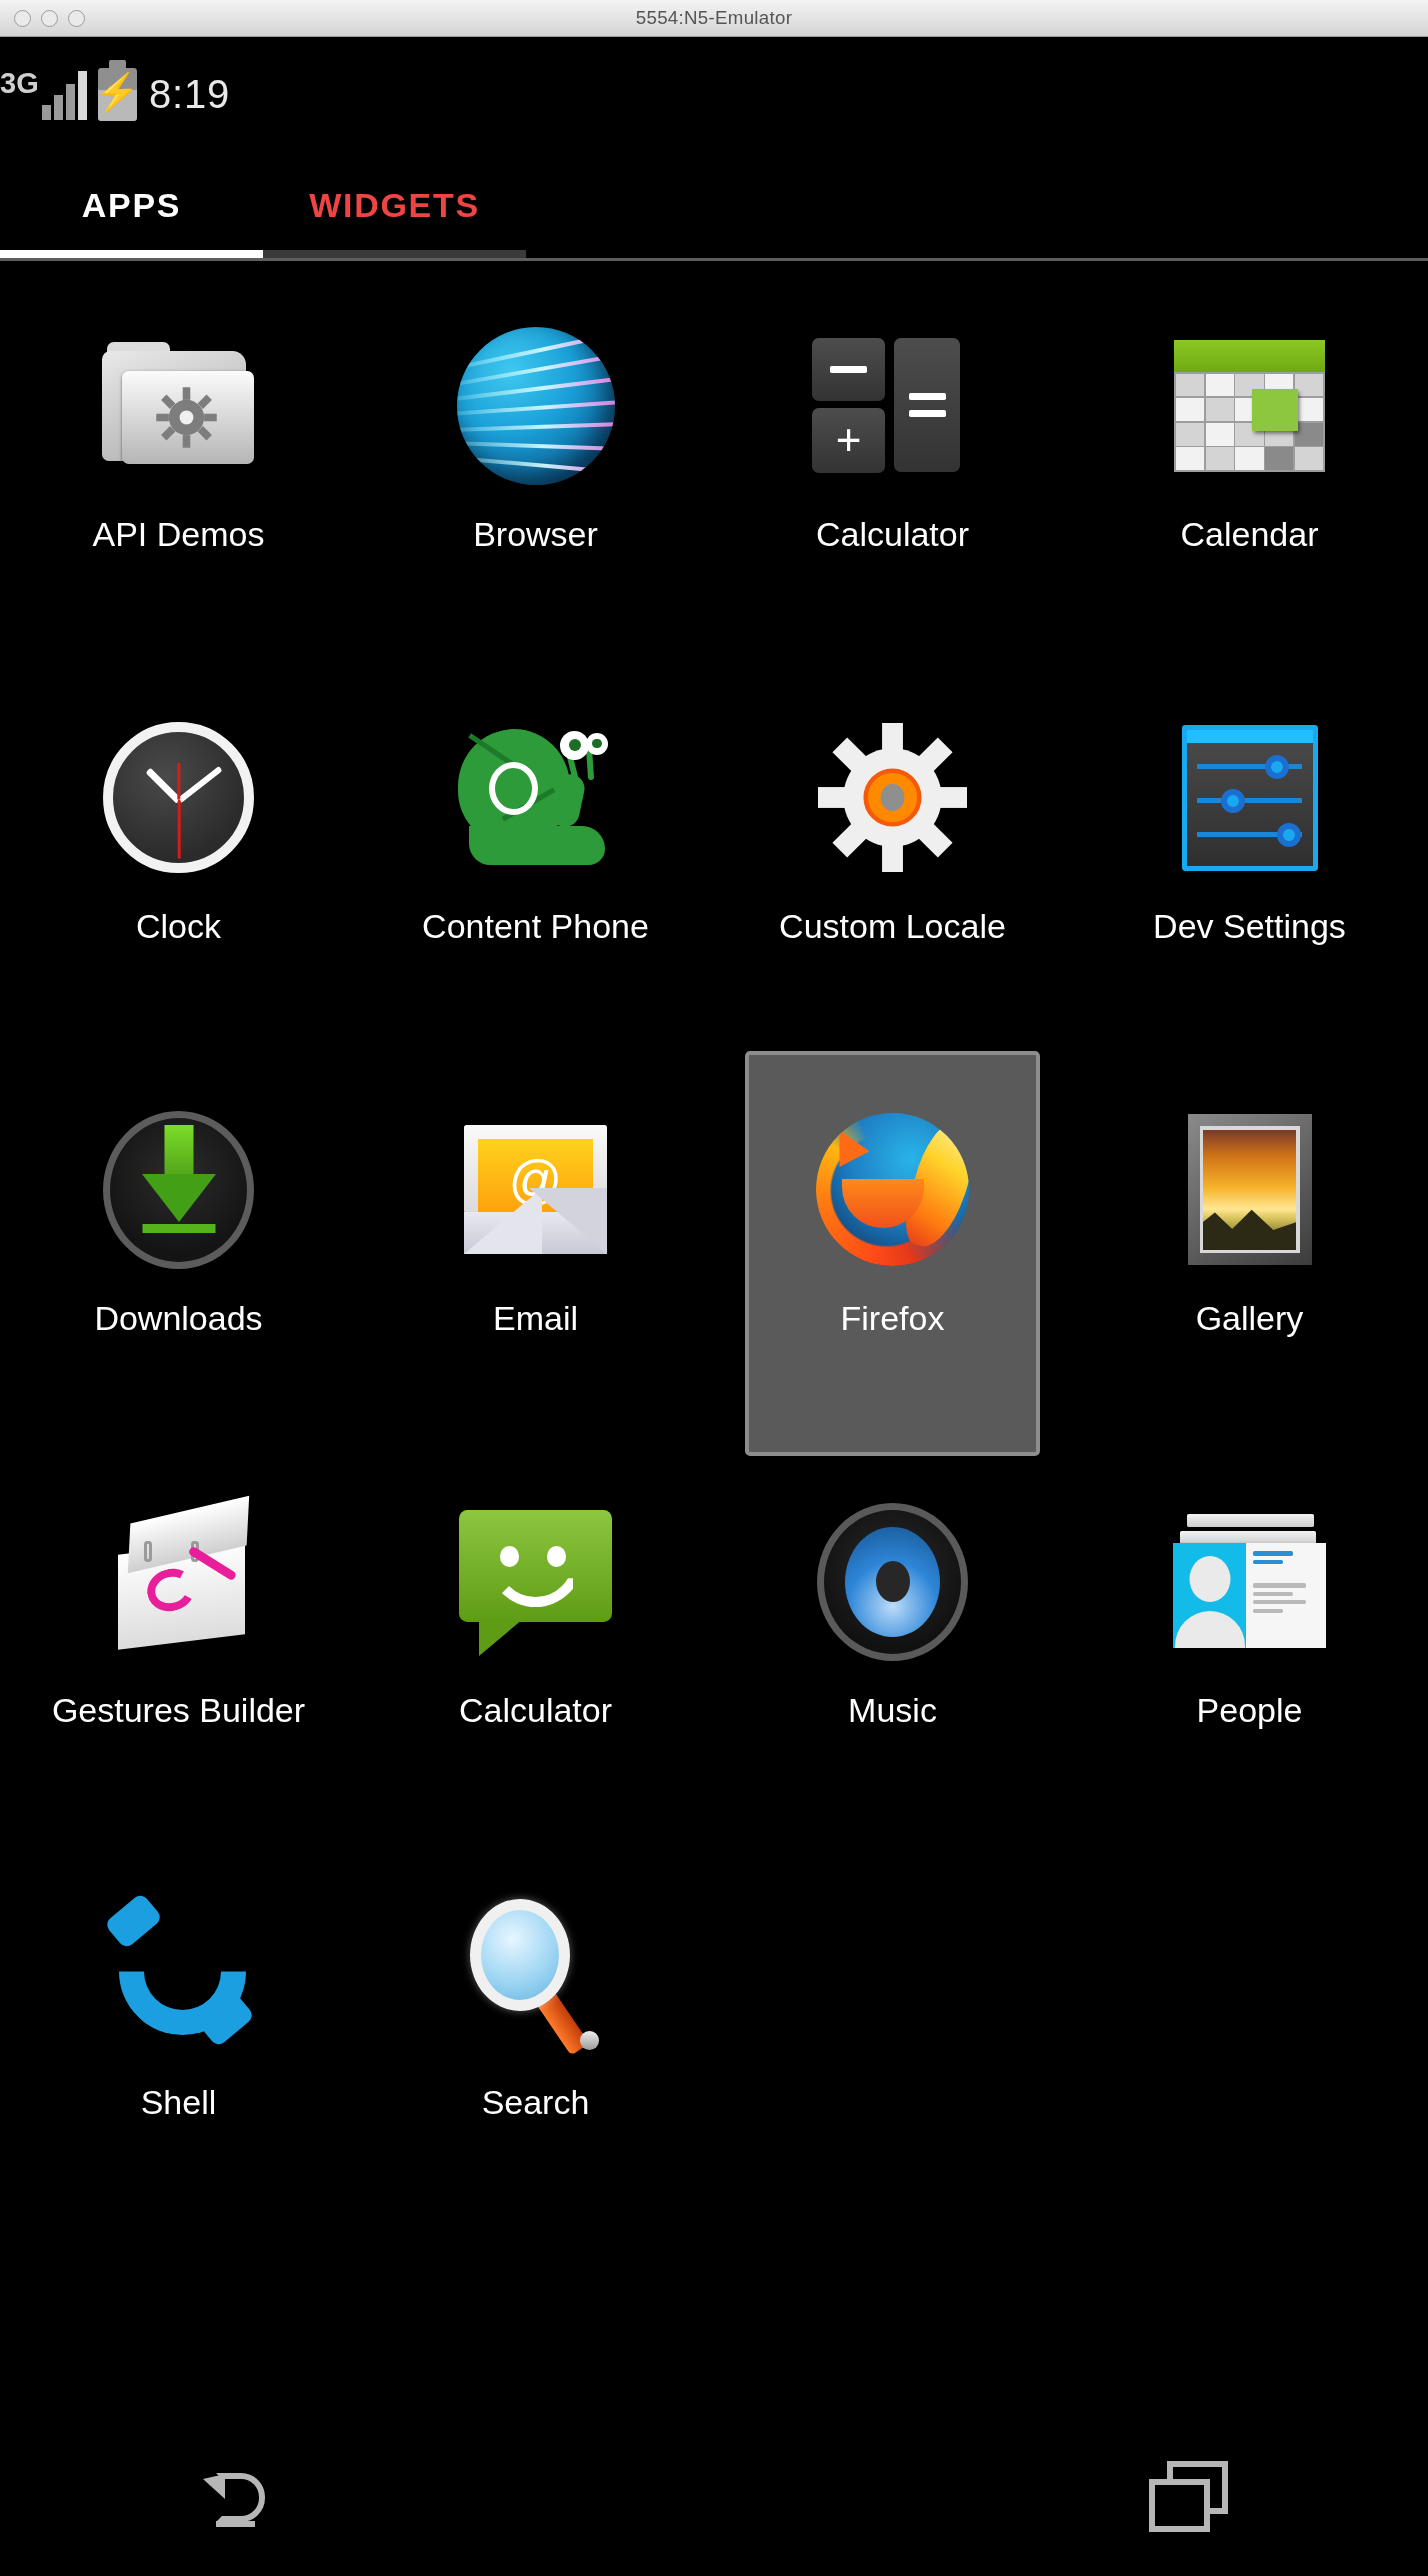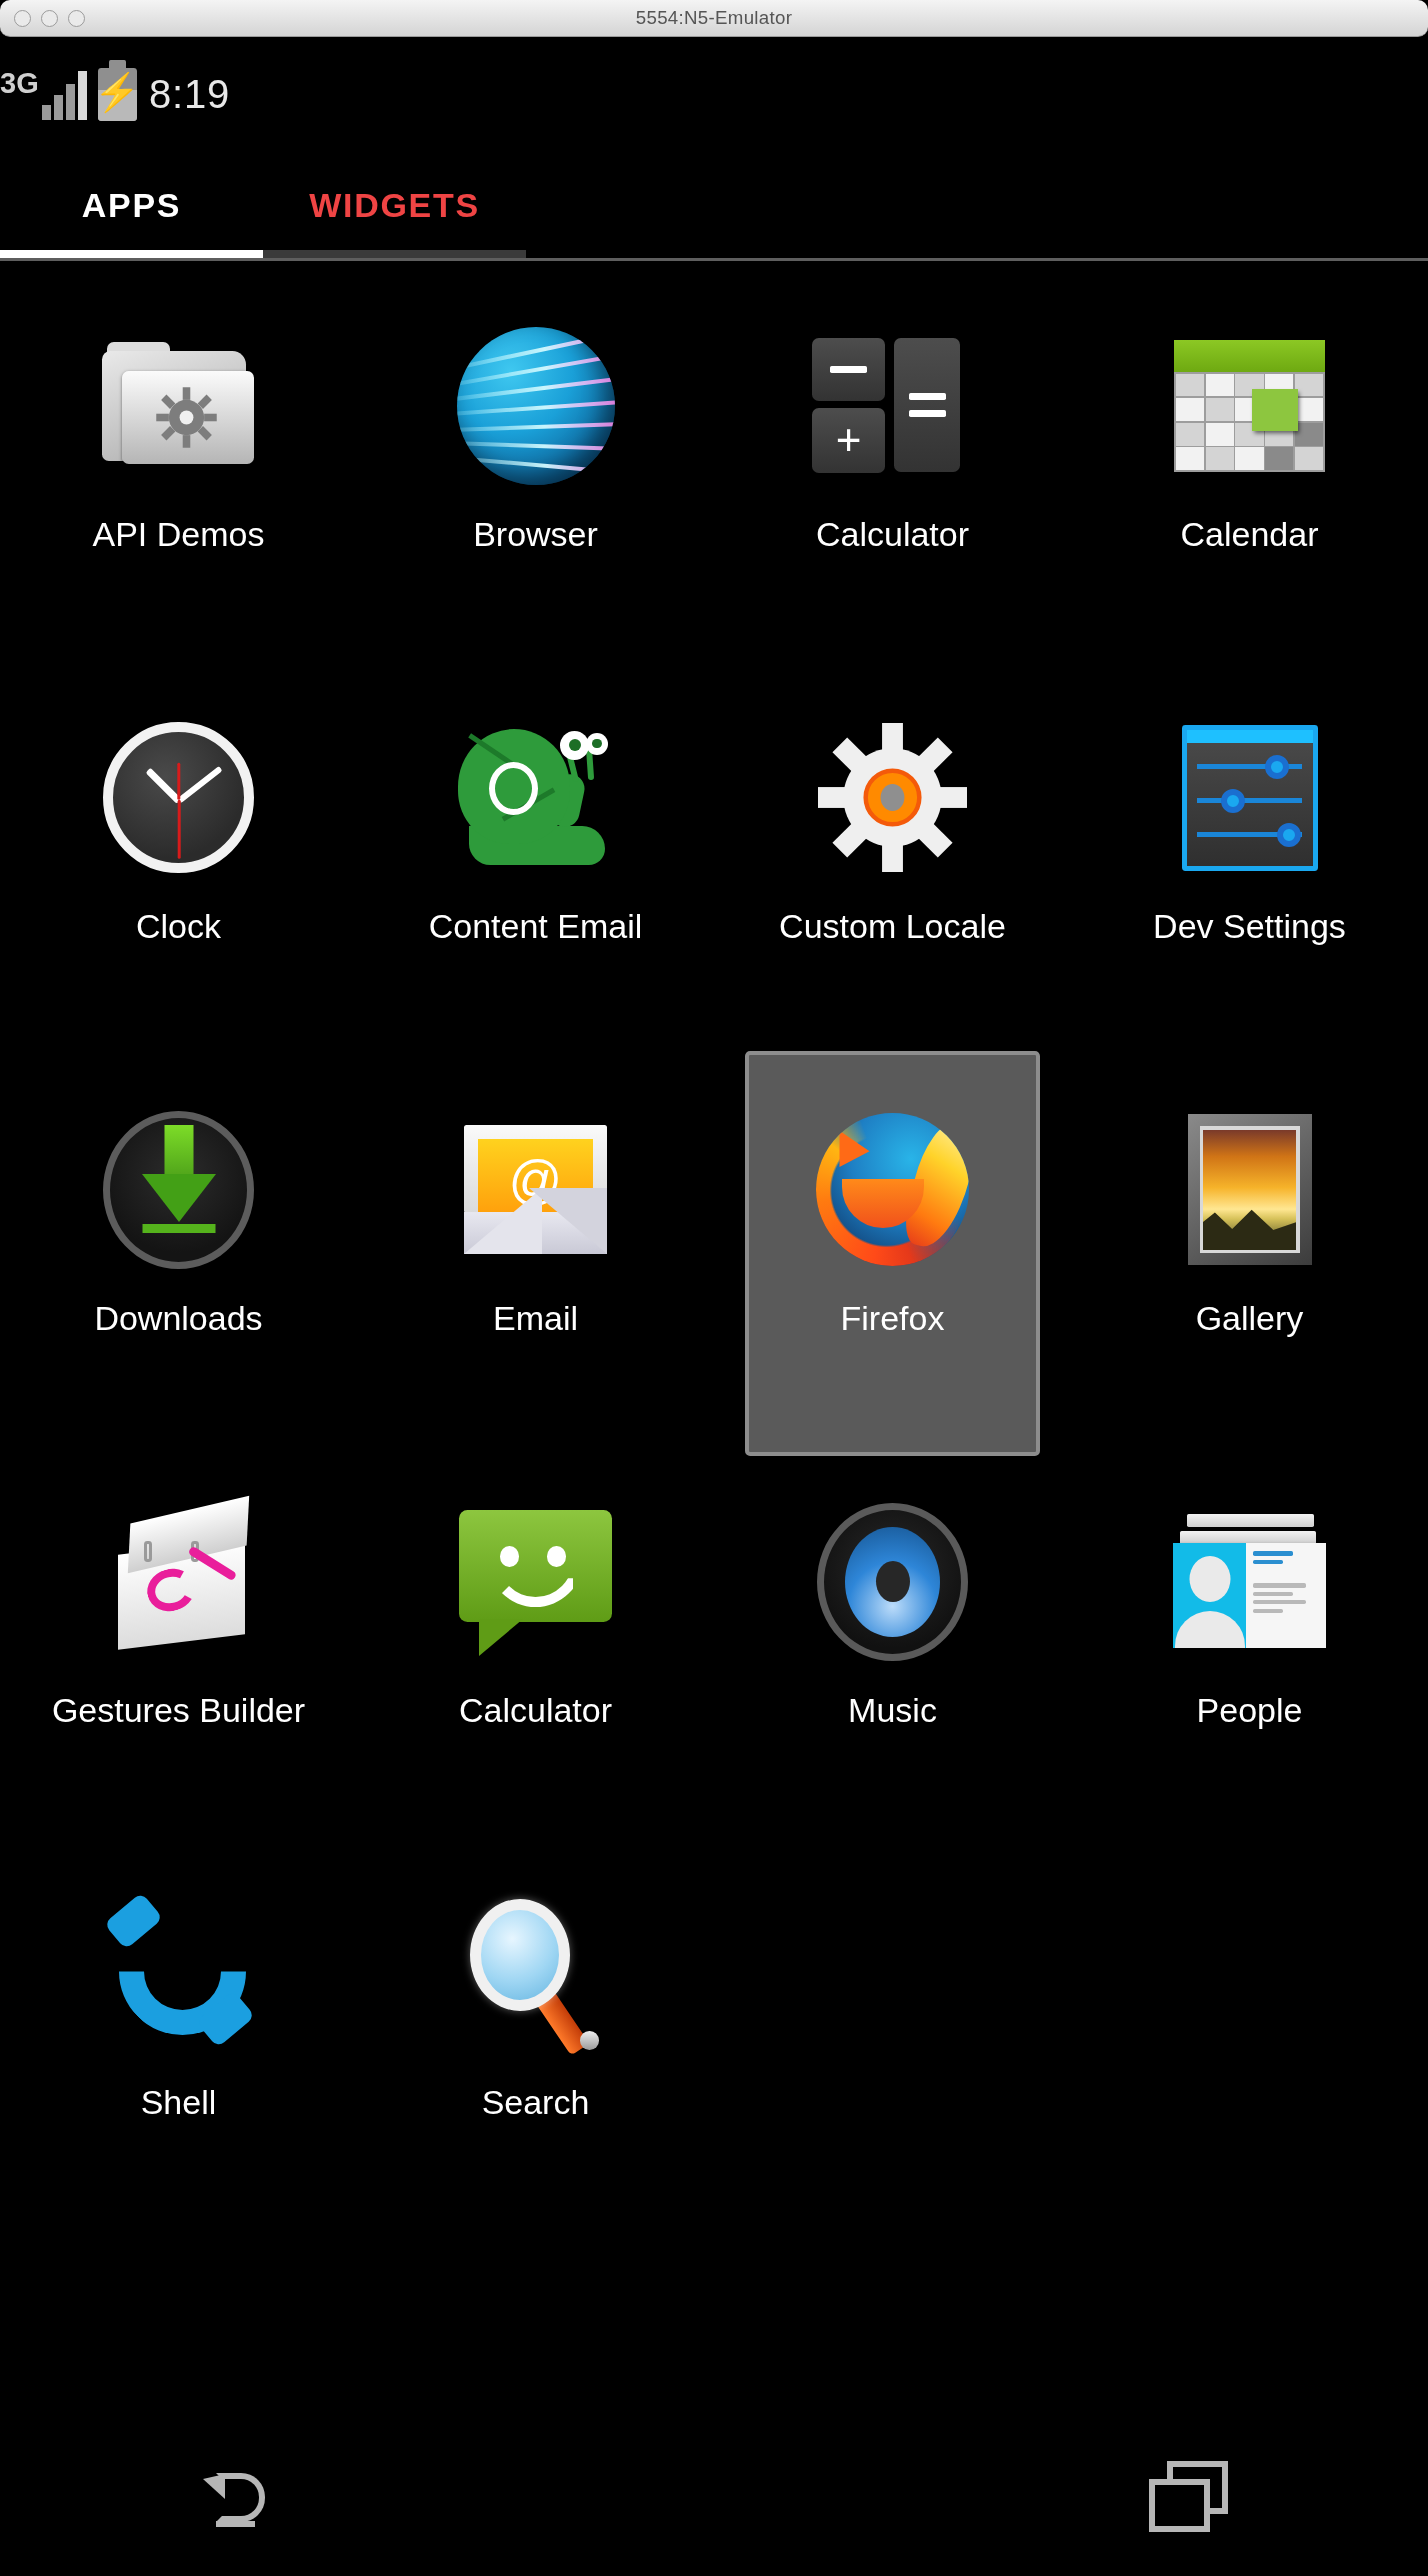--- a/index.html
+++ b/index.html
@@ -8,21 +8,21 @@
     width:1428px; height:2576px;
     font-family:"Liberation Sans", sans-serif;
     overflow:hidden; position:relative;
   }
 
   
   .titlebar {
     height:37px; width:100%;
     background:linear-gradient(#f4f4f4,#d4d4d4);
     border-bottom:0.8px solid #9a9a9a;
-    display:flex; align-items:center; position:relative;border-radius:10px;
+    display:flex; align-items:center; position:relative;
   }
   .win-btns { display:flex; gap:10.2px; margin-left:13.6px; }
   .win-btn {
     width:17px; height:17px; border-radius:50%;
     border:1.3px solid #9b9b9b; background:#eaeaea;
   }
   .title-text {
     position:absolute; left:0; right:0; text-align:center;
     font-size:18.7px; color:#555; letter-spacing:0.3px;
   }
@@ -673,21 +673,21 @@
           <span class="stalk s1"></span>
             <span class="stalk s2"></span>
           <span class="eye e1">
               <i></i>
             </span>
             <span class="eye e2">
               <i></i>
             </span>
         </div>
       </div>
-      <div class="caption">Content Email</div>
+      <div class="caption">Content Phone</div>
     </div>
 
     <div class="cell">
       <div class="iconwrap">
         <svg width="149" height="149" viewBox="0 0 100 100">
           <g fill="#efefef">
             <circle cx="50" cy="50" r="33"></circle>
             <rect x="43" y="0" width="14" height="22"></rect>
               <rect x="43" y="78" width="14" height="22"></rect>
             <rect x="0" y="43" width="22" height="14"></rect>

